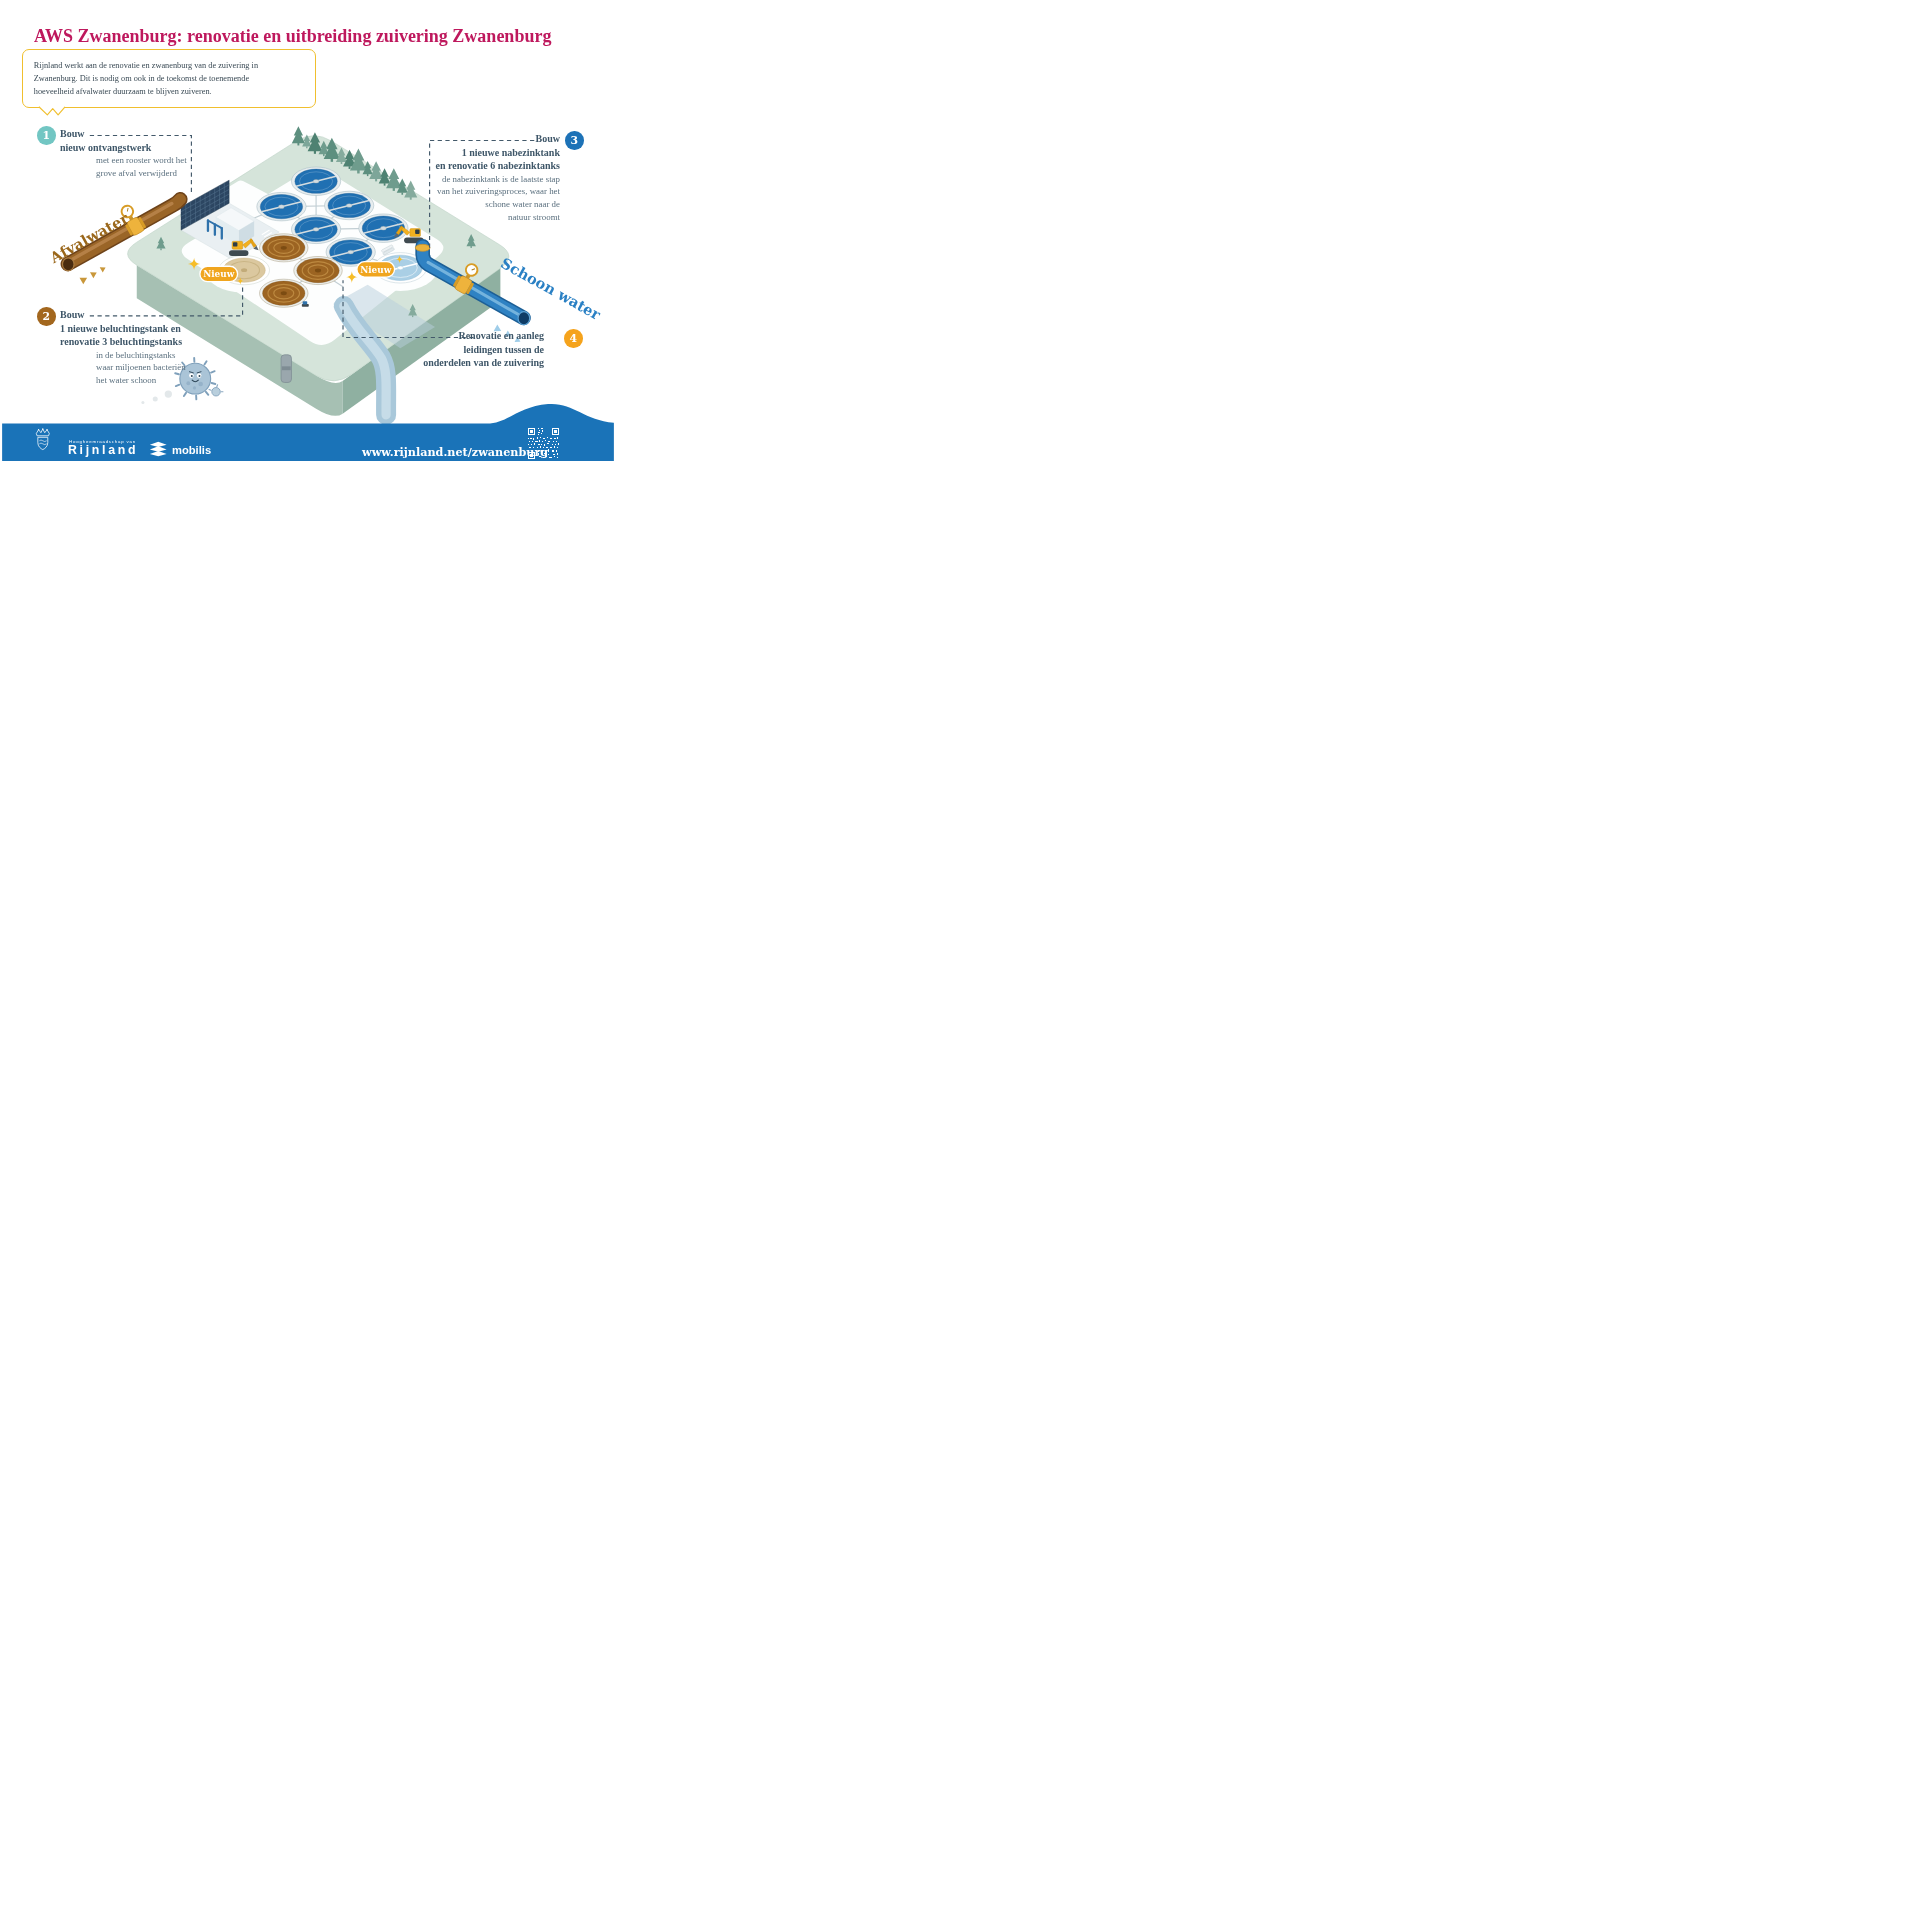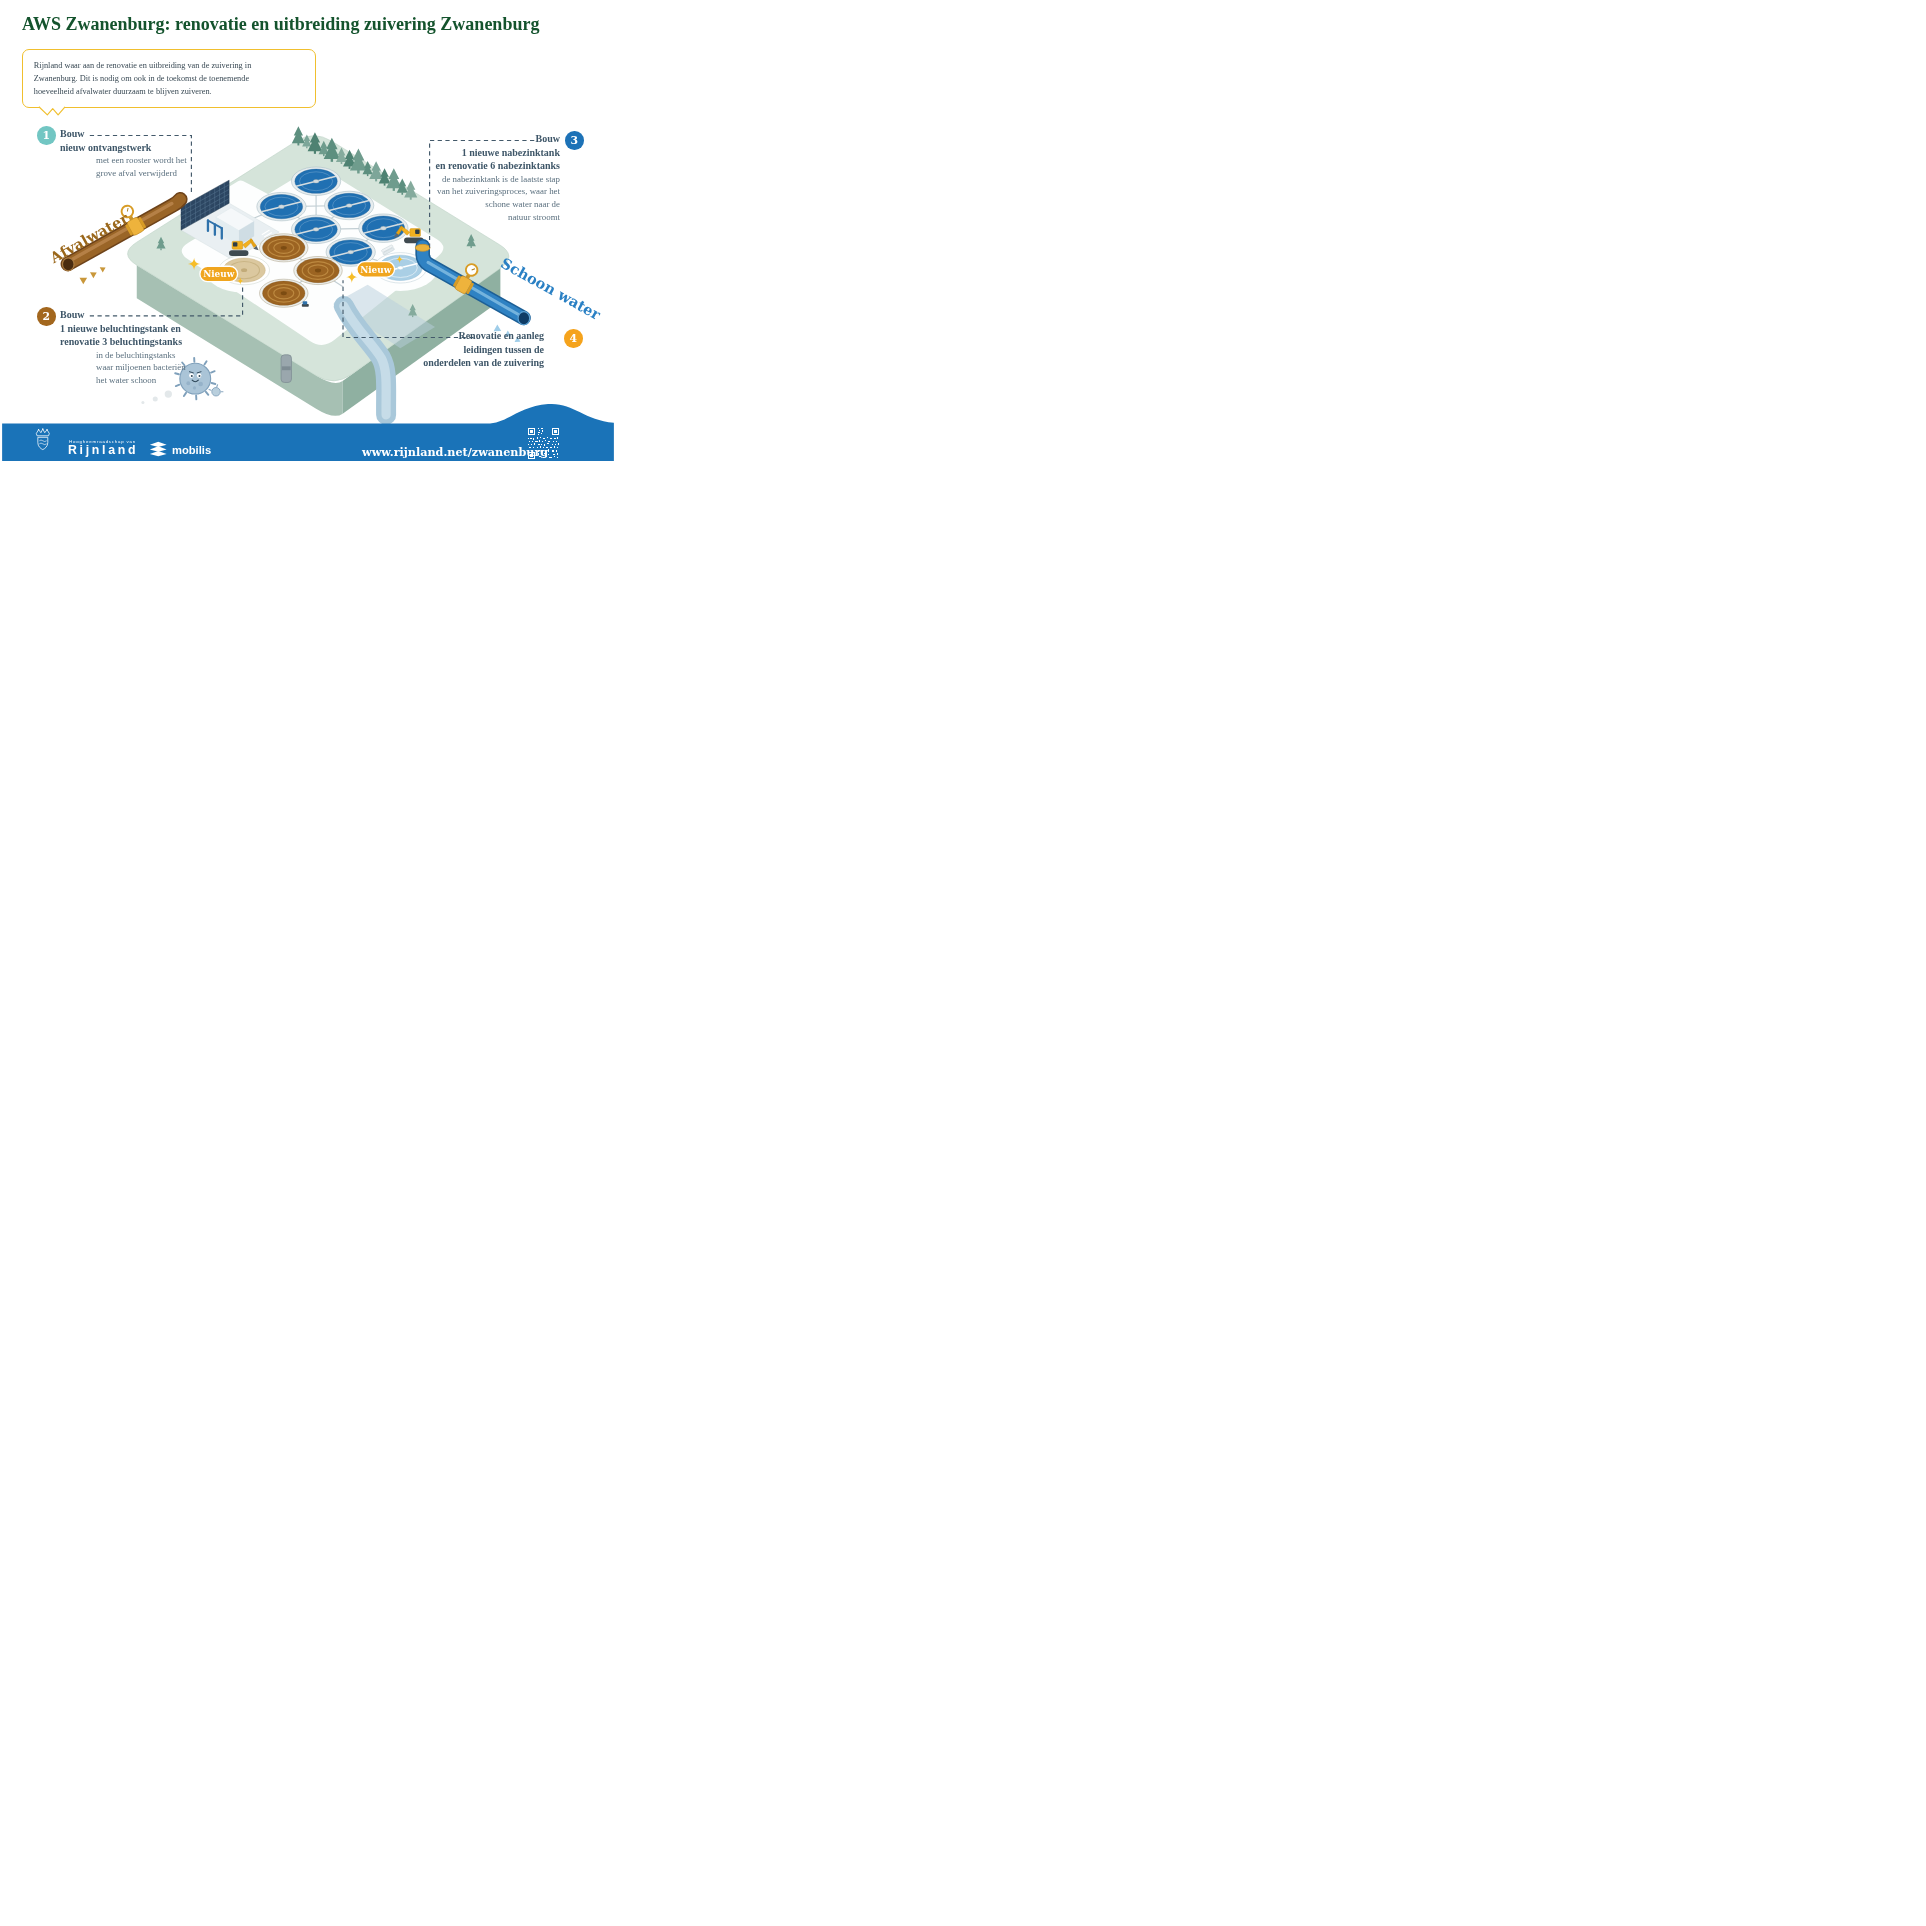--- a/index.html
+++ b/index.html
@@ -1,20 +1,20 @@
 <!DOCTYPE html>
 <html style="font-size:6.2px"><head>
 <meta charset="utf-8">
 <style>
   html,body{margin:0;padding:0;background:#ffffff;}
   .page{position:relative;width:616px;height:461px;background:#fff;overflow:hidden;
         font-family:"Liberation Serif","DejaVu Serif",serif;}
   .scene{position:absolute;left:0;top:0;z-index:1;}
-  .page-title{position:absolute;left:22px;top:15.4px;width:578px;margin:0;z-index:2;
-              font:700 18px/1.1 "Liberation Serif","DejaVu Serif",serif;color:#14532d;}
+  .page-title{position:absolute;left:22px;top:15.4px;width:578px;margin:12px;z-index:2;
+              font:700 18px/1.1 "Liberation Serif","DejaVu Serif",serif;color:#be185d;}
   .intro{position:absolute;left:22px;top:49px;width:270px;z-index:2;background:#fff;
          border:1.2px solid #f0bf2e;border-radius:7px;padding:9.2px 10.8px;}
   .intro .iline{font:400 8.3px/13px "Liberation Serif",serif;color:#3a4a55;}
   .intro-tail{position:absolute;left:15.4px;bottom:-8.9px;}
   .num{position:absolute;z-index:3;width:18.5px;height:18.5px;border-radius:50%;color:#fff;
        display:flex;align-items:center;justify-content:center;
        font:700 10.8px "DejaVu Serif",serif;}
   .ctext{position:absolute;z-index:2;}
   .ctext .t{font:700 10px/13.5px "Liberation Serif",serif;color:#3e5668;}
   .ctext .b{font:400 8.9px/12.7px "Liberation Serif",serif;color:#5b707f;margin-left:36px;}
@@ -283,21 +283,21 @@
       <path d="M233,352 H497 V502"></path>
       <path d="M233,821 H630 V745"></path>
       <path d="M1388,365 H1116 V645"></path>
       <path d="M1230,877 H891 V728"></path>
     </g>
   </svg>
 
   <h1 class="page-title">AWS Zwanenburg: renovatie en uitbreiding zuivering Zwanenburg</h1>
 
   <div class="intro">
-    <div class="iline">Rijnland waar aan de renovatie en uitbreiding van de zuivering in</div>
+    <div class="iline">Rijnland werkt aan de renovatie en zwanenburg van de zuivering in</div>
     <div class="iline">Zwanenburg. Dit is nodig om ook in de toekomst de toenemende</div>
     <div class="iline">hoeveelheid afvalwater duurzaam te blijven zuiveren.</div>
     <svg class="intro-tail" width="31" height="10" viewBox="0 0 80 26">
       <rect x="4" y="0" width="64" height="5" fill="#ffffff"></rect>
       <path d="M2,2 L24,23 L38,7 L52,23 L70,2" fill="#ffffff" stroke="#f0bf2e" stroke-width="3" stroke-linejoin="round"></path>
     </svg>
   </div>
 
   <div class="num n1">1</div>
   <div class="ctext x1">

